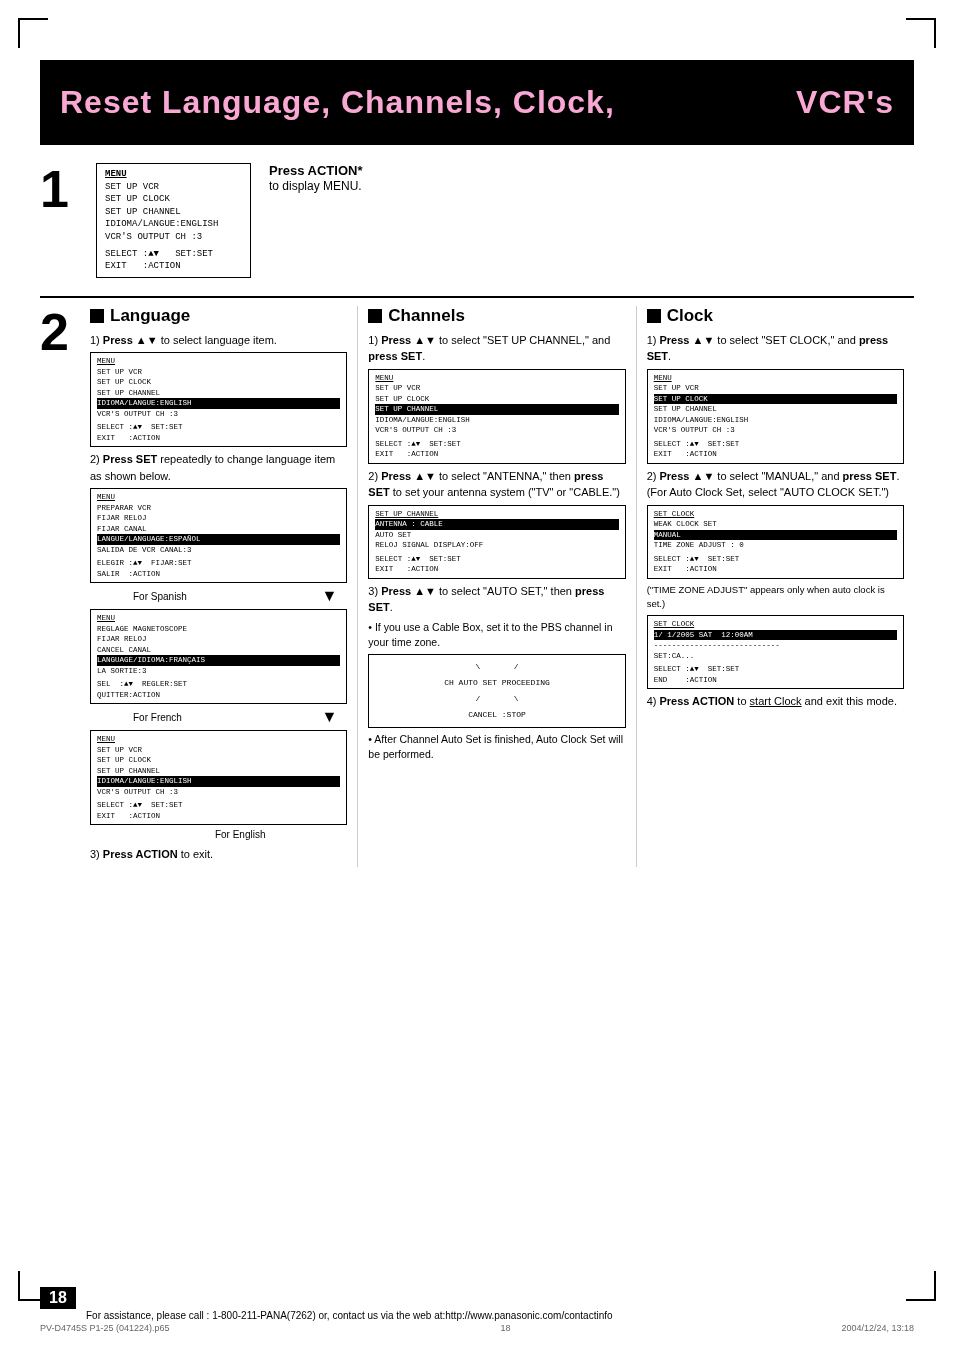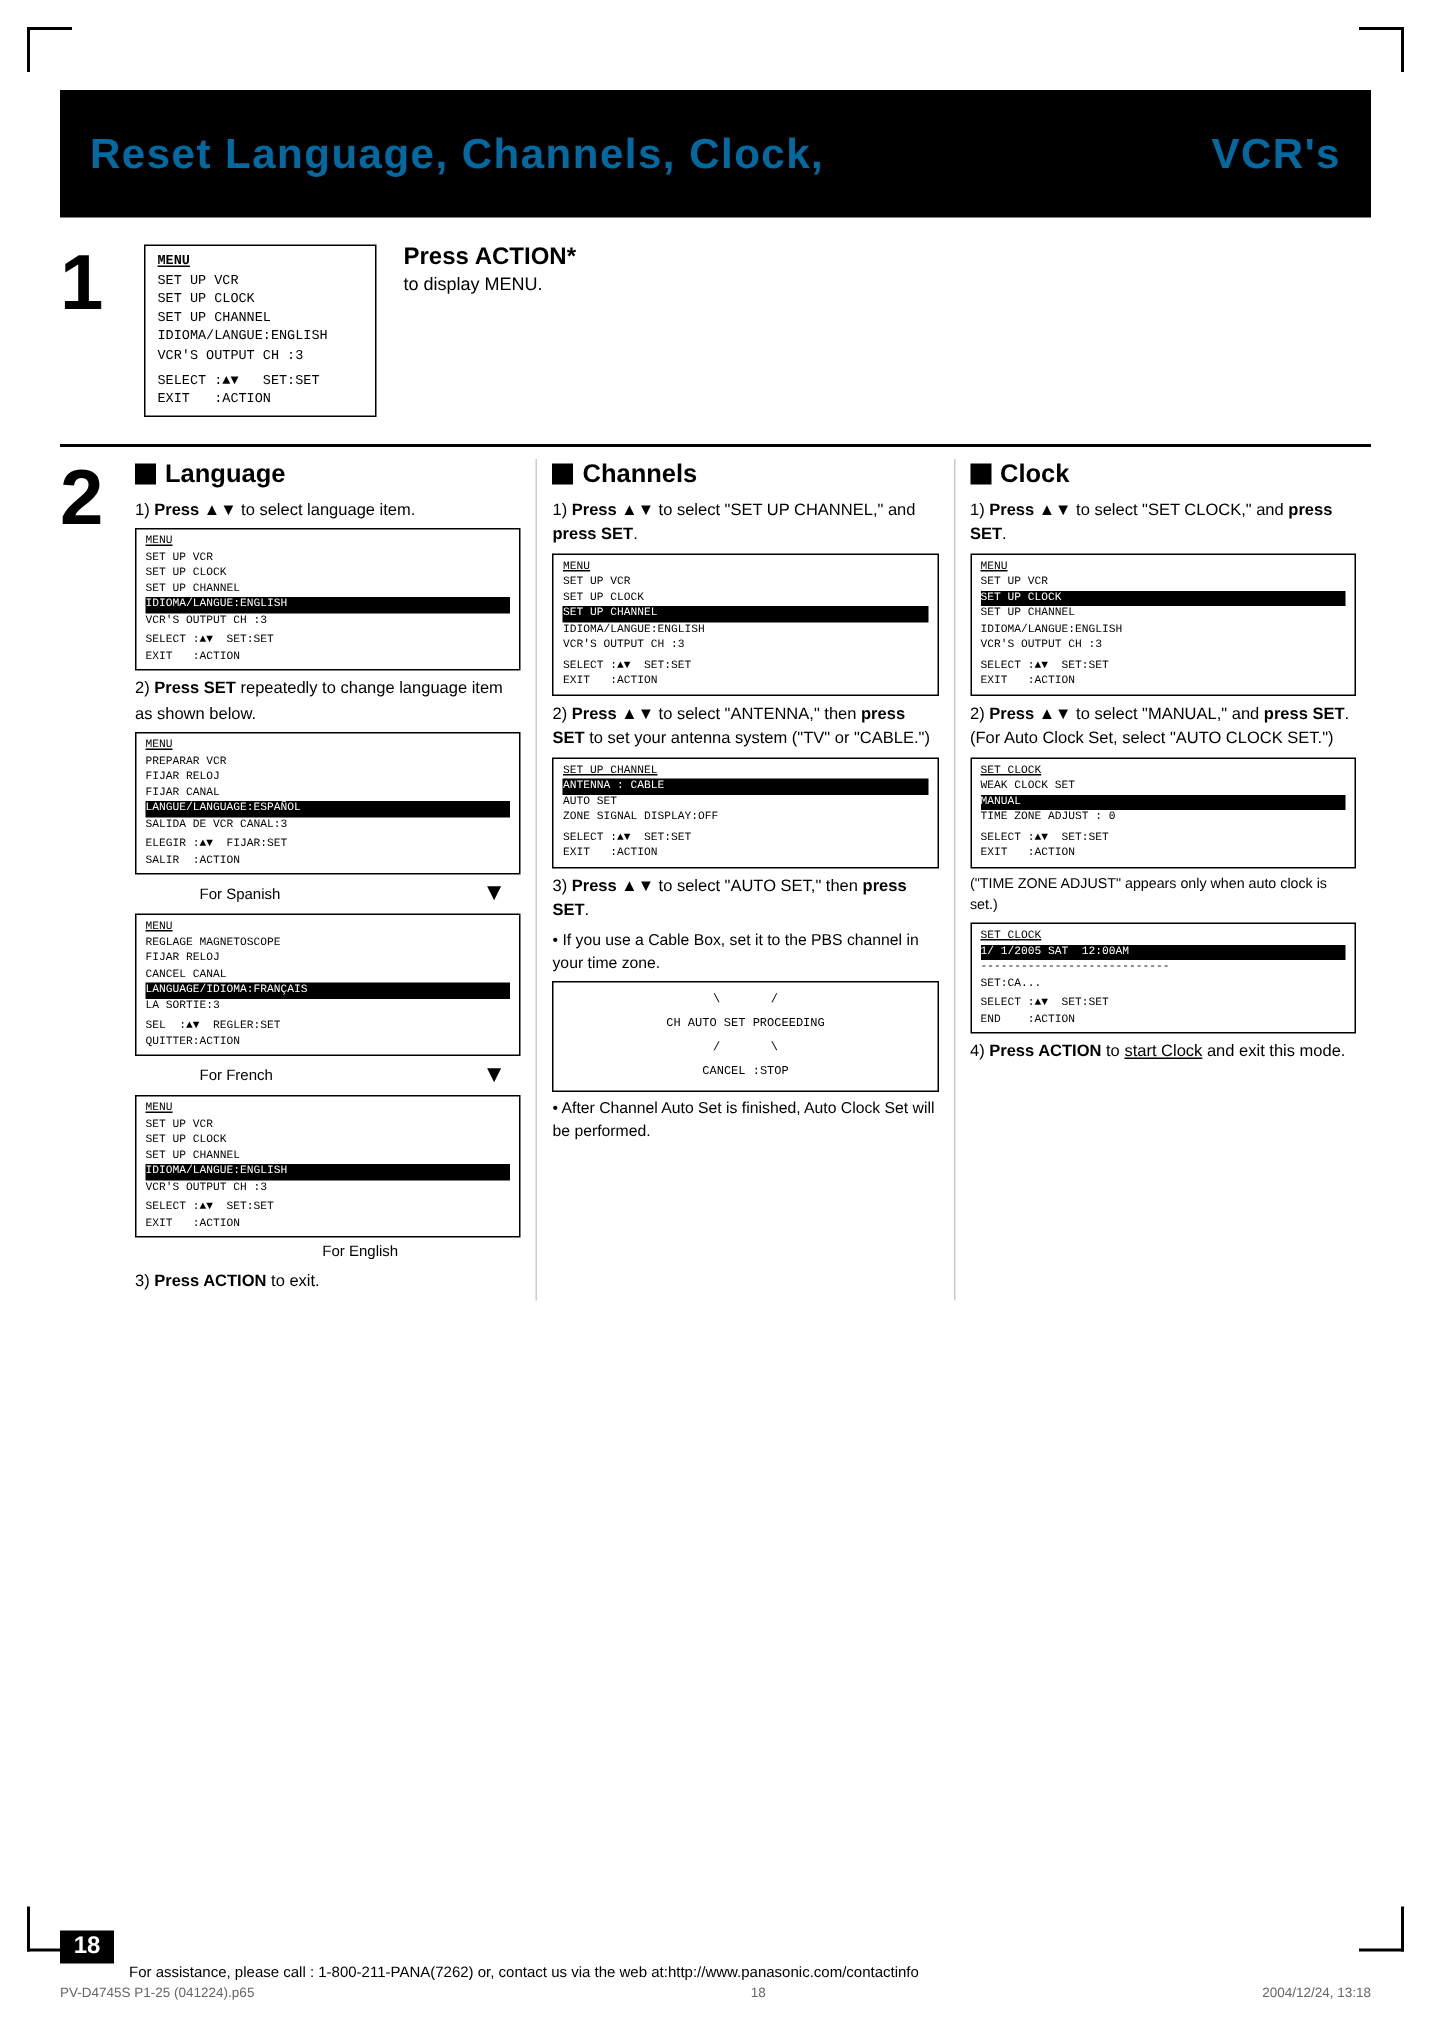--- a/index.html
+++ b/index.html
@@ -39,22 +39,22 @@
       top: 60px;
       left: 40px;
       right: 40px;
       height: 85px;
       background: #000;
       display: flex;
       align-items: center;
       padding: 0 20px;
     }
     .header-title {
-      color: #0369a1;
-      font-size: 28px;
+      color: #f9a8d4;
+      font-size: 32px;
       font-weight: bold;
       letter-spacing: 1px;
       white-space: nowrap;
       text-align: center;
     }
 
     
     .main-content {
       position: absolute;
       top: 145px;
@@ -266,21 +266,21 @@
           <div style="text-decoration:underline;font-weight:bold;">MENU</div>
           <div>SET UP VCR</div>
           <div>SET UP CLOCK</div>
           <div>SET UP CHANNEL</div>
           <div>IDIOMA/LANGUE:ENGLISH</div>
           <div>VCR'S OUTPUT CH :3</div>
           <div style="margin-top:4px;">SELECT :▲▼&nbsp;&nbsp;&nbsp;SET:SET</div>
           <div>EXIT&nbsp;&nbsp;&nbsp;:ACTION</div>
         </div>
         <div class="step1-instruction">
-          <span class="bold" style="font-weight:bold;font-size:16px;">Press ACTION*</span><br>
+          <span class="bold" style="font-weight:bold;font-size:13px;">Press ACTION*</span><br>
           <span style="font-size:12px;">to display MENU.</span>
         </div>
       </div>
     </div>
 
     <div class="section-divider"></div>
 
     <div class="step2-row">
       <div class="step2-number" style="font-size:52px;font-weight:bold;min-width:40px;">2</div>
       <div class="columns">
@@ -377,21 +377,21 @@
             <div style="margin-top:3px;">SELECT :▲▼&nbsp;&nbsp;SET:SET</div>
             <div>EXIT&nbsp;&nbsp;&nbsp;:ACTION</div>
           </div>
           <div class="col-text mt4">
             2) <span class="bold" style="font-weight:bold;">Press ▲▼</span> to select "ANTENNA," then <span class="bold" style="font-weight:bold;">press SET</span> to set your antenna system ("TV" or "CABLE.")
           </div>
           <div class="menu-box">
             <div style="text-decoration:underline;">SET UP CHANNEL</div>
             <div class="hl">ANTENNA : CABLE</div>
             <div>AUTO SET</div>
-            <div>ZONE SIGNAL DISPLAY:OFF</div>
+            <div>RELOJ SIGNAL DISPLAY:OFF</div>
             <div style="margin-top:3px;">SELECT :▲▼&nbsp;&nbsp;SET:SET</div>
             <div>EXIT&nbsp;&nbsp;&nbsp;:ACTION</div>
           </div>
           <div class="col-text mt4">
             3) <span class="bold" style="font-weight:bold;">Press ▲▼</span> to select "AUTO SET," then <span class="bold" style="font-weight:bold;">press SET</span>.
           </div>
           <div class="bullet-text" style="font-size:10.5px;line-height:1.45;margin:4px 0;">
             If you use a Cable Box, set it to the PBS channel in your time zone.
           </div>
           <div class="channel-auto-box">

